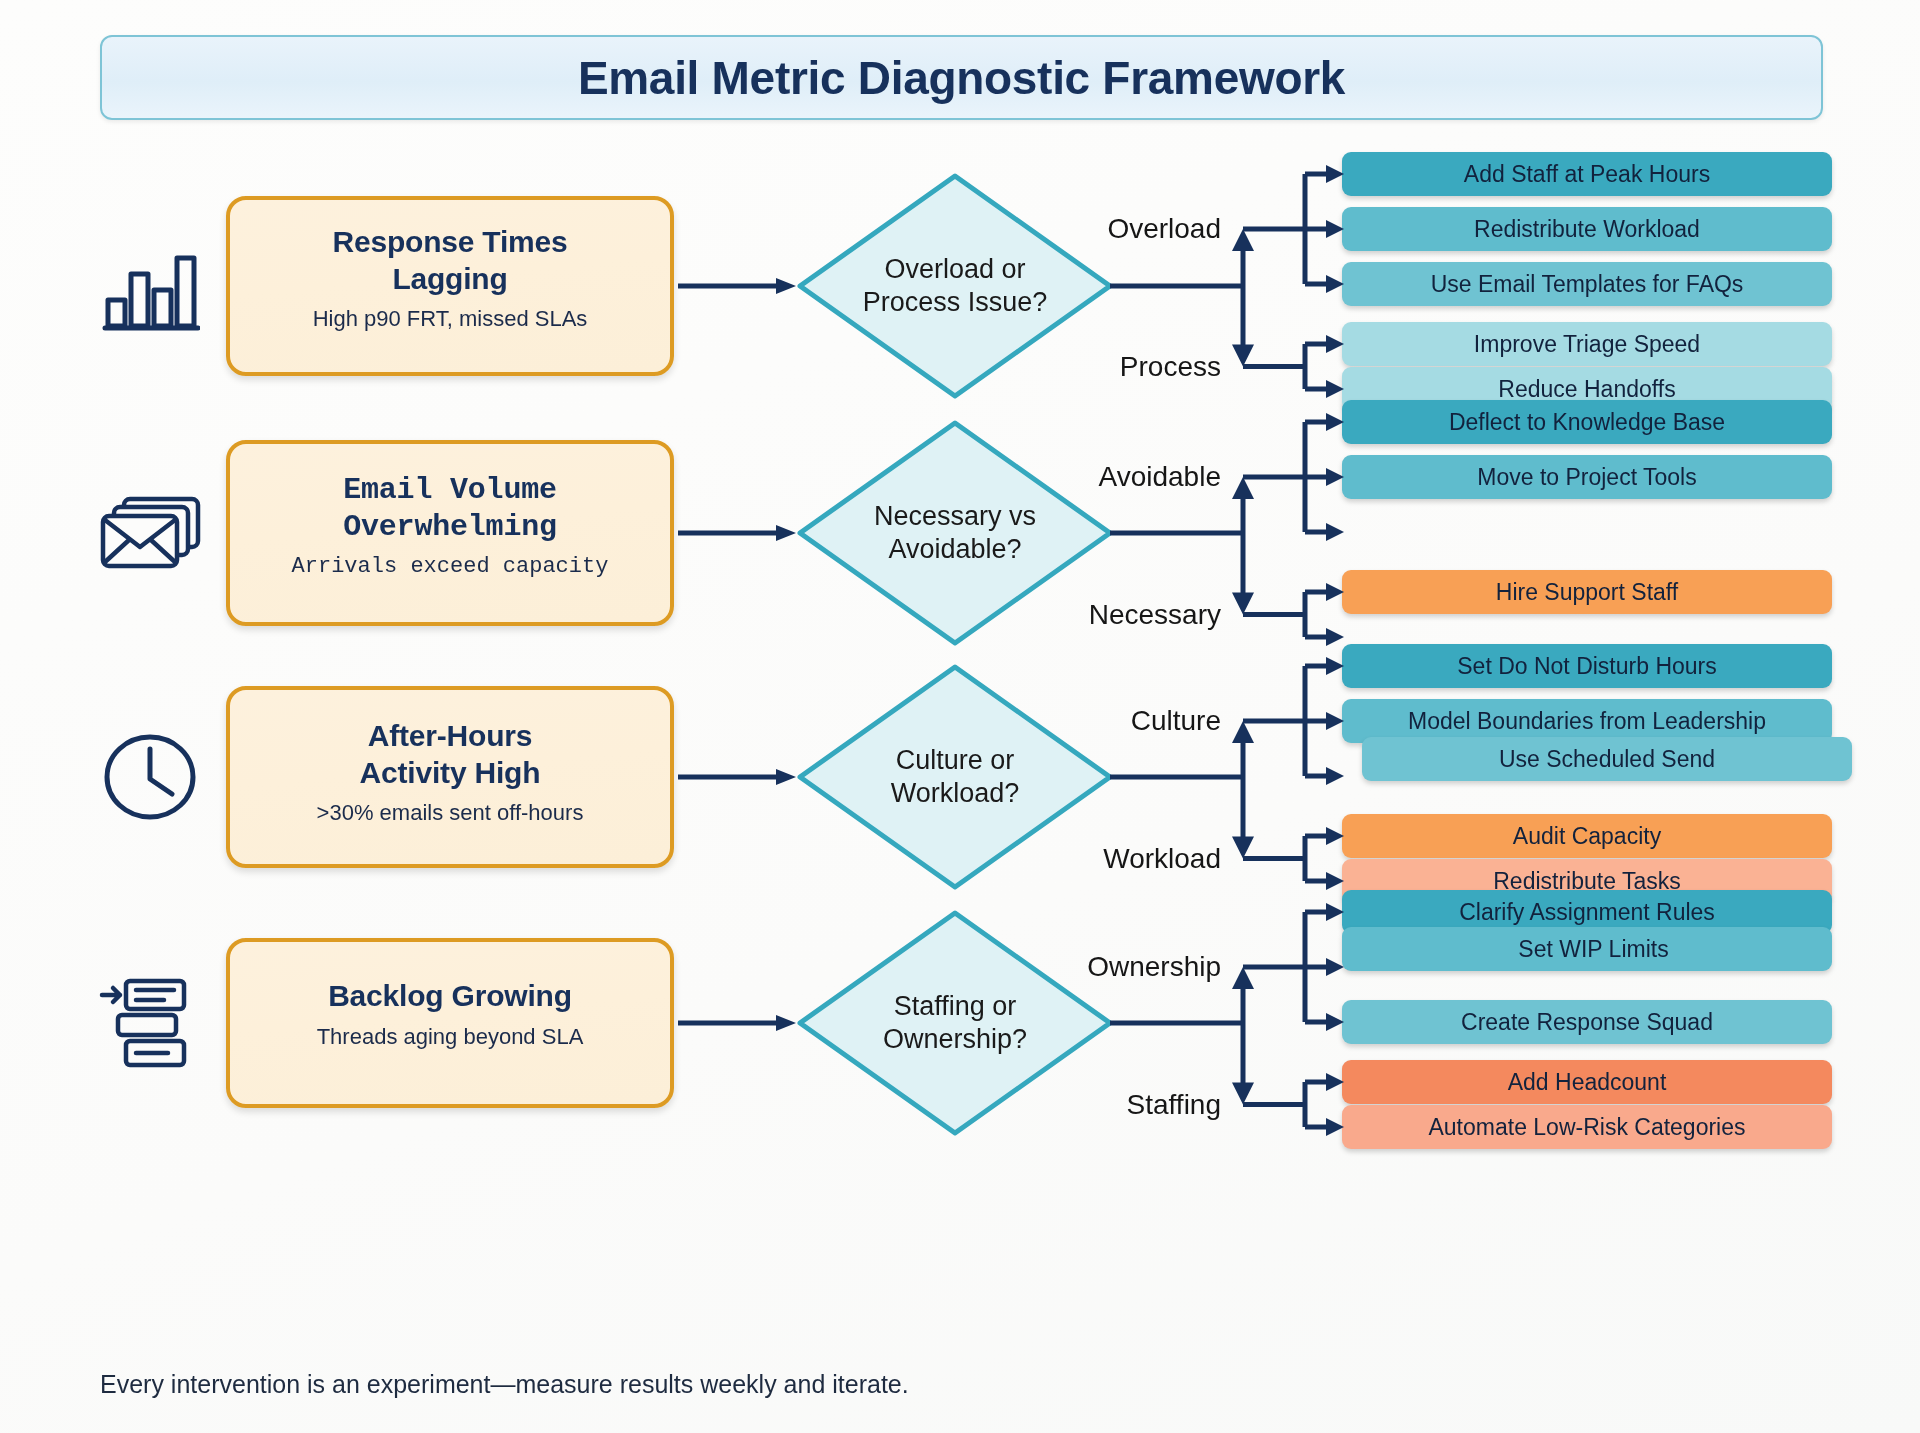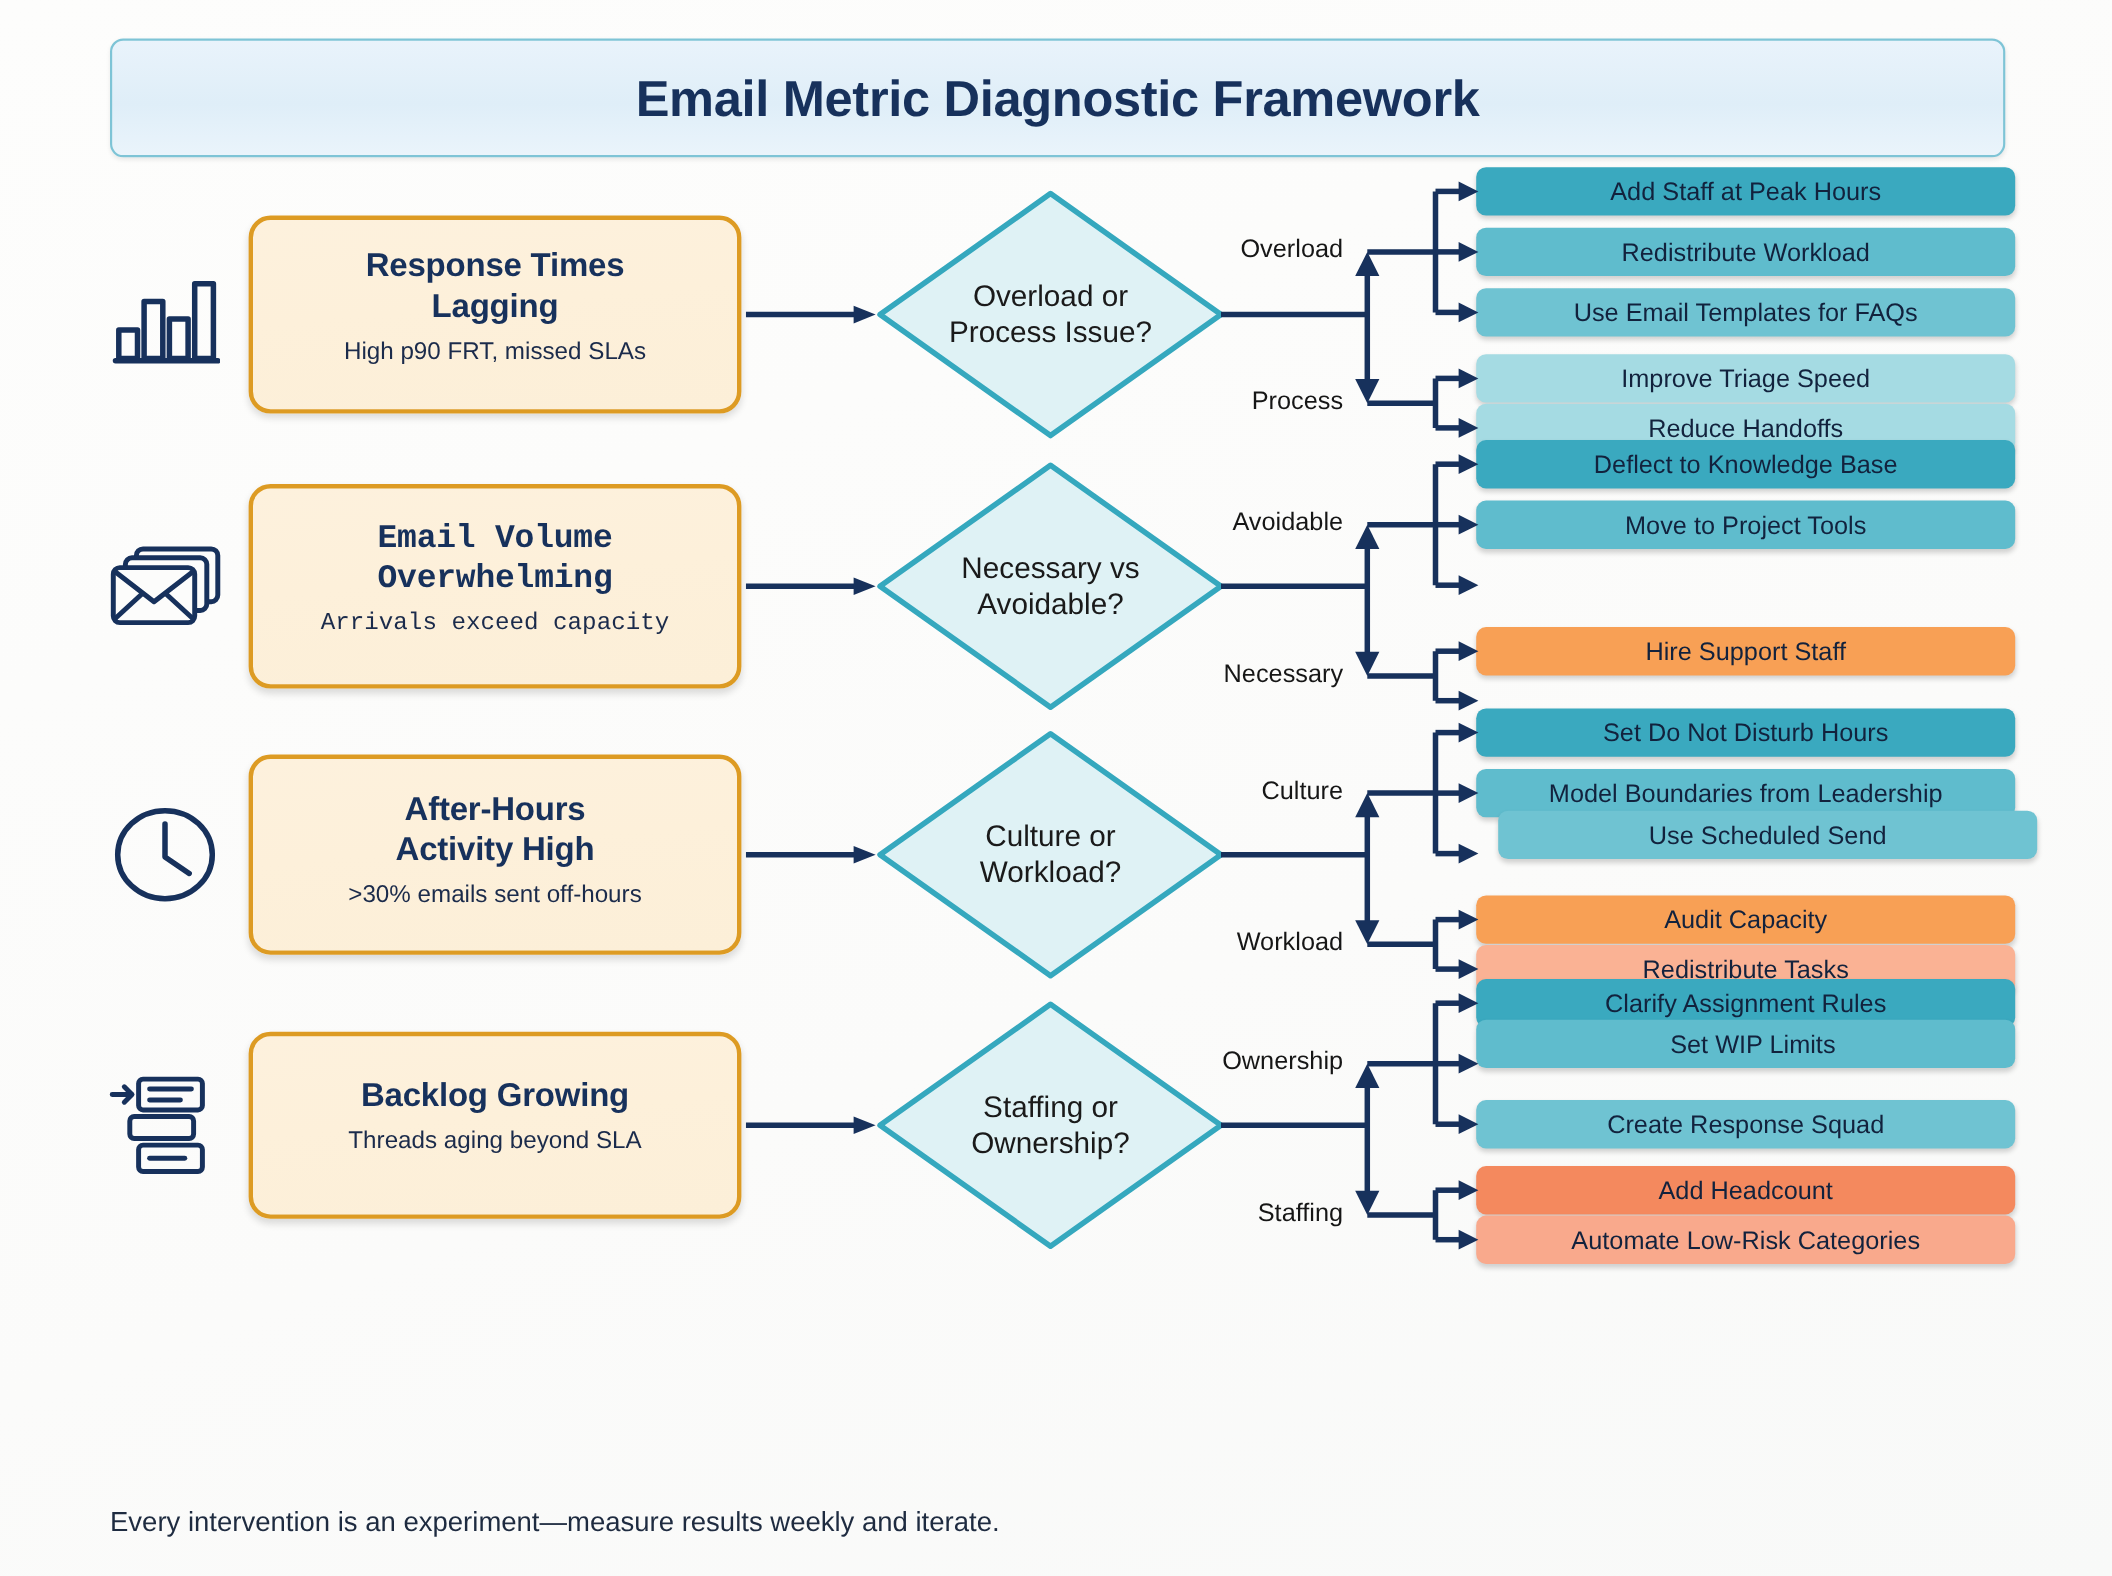--- a/index.html
+++ b/index.html
@@ -12,21 +12,21 @@
   #stage {
     position: relative;
     width: 1920px; height: 1433px;
     background: linear-gradient(160deg,#fdfdfc 0%, #fbfbfa 60%, #f8f9f8 100%);
   }
 
   
   .title-banner {
     position: absolute;
     left: 100px; top: 35px;
-    width: 1723px; height: 108px;
+    width: 1723px; height: 85px;
     border: 2px solid #7ec4d6;
     border-radius: 12px;
     background: linear-gradient(180deg,#e9f3fb 0%, #dfeef8 55%, #eaf4fb 100%);
     display: flex; align-items: center; justify-content: center;
     box-shadow: 0 2px 4px rgba(0,0,0,0.08);
   }
   .title-banner h1 {
     font-size: 46px;
     font-weight: bold;
     color: #17315c;
@@ -94,21 +94,21 @@
     flex-direction: column;
     font-size: 27px; color: #1a1a1a; line-height: 1.22;
     text-align: center; pointer-events: none;
   }
 
   
   .branch-svg { position: absolute; left: 1110px; top: 0; }
 
   .branch-label {
     position: absolute;
-    font-size: 23px; color: #161616;
+    font-size: 28px; color: #161616;
     white-space: nowrap;
     text-align: right;
   }
 
   
   .pill {
     position: absolute;
     left: 1342px;
     width: 490px; height: 44px;
     border-radius: 9px;

